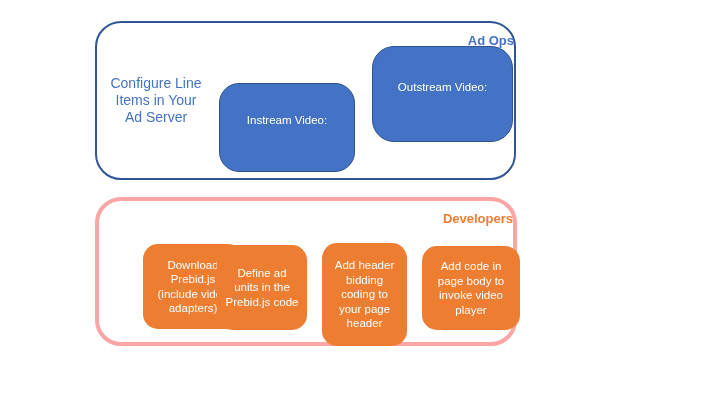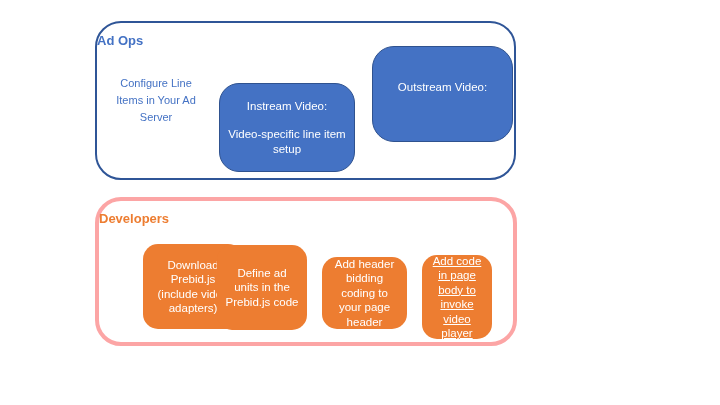--- a/index.html
+++ b/index.html
@@ -15,32 +15,32 @@
     left: 95px; top: 21px; width: 421px; height: 159px;
     border: 2px solid #2F5597;
   }
   .container.devs {
     left: 95px; top: 197px; width: 422px; height: 149px;
     border: 4px solid #fca5a5;
   }
   .container-title {
     position: absolute;
     left: 0; right: 0; top: 10px;
-    text-align: left;
+    text-align: right;
     font-size: 13px;
     font-weight: bold;
   }
   .adops .container-title { color: #4472C4; }
   .devs  .container-title { color: #ED7D31; }
 
   .side-note {
     position: absolute;
     left: 10px; top: 52px; width: 98px;
     color: #4472C4;
-    font-size: 11px;
+    font-size: 14px;
     line-height: 17px;
     text-align: center;
   }
 
   .blue-box {
     position: absolute;
     background: #4472C4;
     border: 1.5px solid #2F528F;
     color: #ffffff;
     display: flex;
@@ -64,34 +64,33 @@
     display: flex;
     justify-content: center;
     align-items: center;
     text-align: center;
     font-size: 11.5px;
     line-height: 14.5px;
     padding: 5px 7px;
   }
   .orange-box.step1 { left: 7px;   top: 43px; width: 100px; height: 85px; margin-left: 37px; }
   .orange-box.step2 { left: 118px; top: 44px; width: 90px;  height: 85px; }
-  .orange-box.step3 { left: 223px; top: 56px; width: 85px;  height: 72px; }
-  .orange-box.step4 { left: 323px; top: 54px; width: 70px;  height: 84px; text-decoration: underline; }
+  .orange-box.step3 { left: 223px; top: 42px; width: 85px;  height: 103px; }
+  .orange-box.step4 { left: 323px; top: 45px; width: 98px;  height: 84px; }
 </style>
 </head>
 <body>
 
 <div class="container adops">
   <div class="container-title">Ad Ops</div>
 
   <div class="side-note">Configure Line Items in Your Ad Server</div>
 
   <div class="blue-box instream">
     <div class="box-heading">Instream Video:</div>
-    <div class="box-body">Video-specific line item setup</div>
   </div>
 
   <div class="blue-box outstream">
     <div class="box-heading">Outstream Video:</div>
   </div>
 </div>
 
 <div class="container devs">
   <div class="container-title">Developers</div>
 

